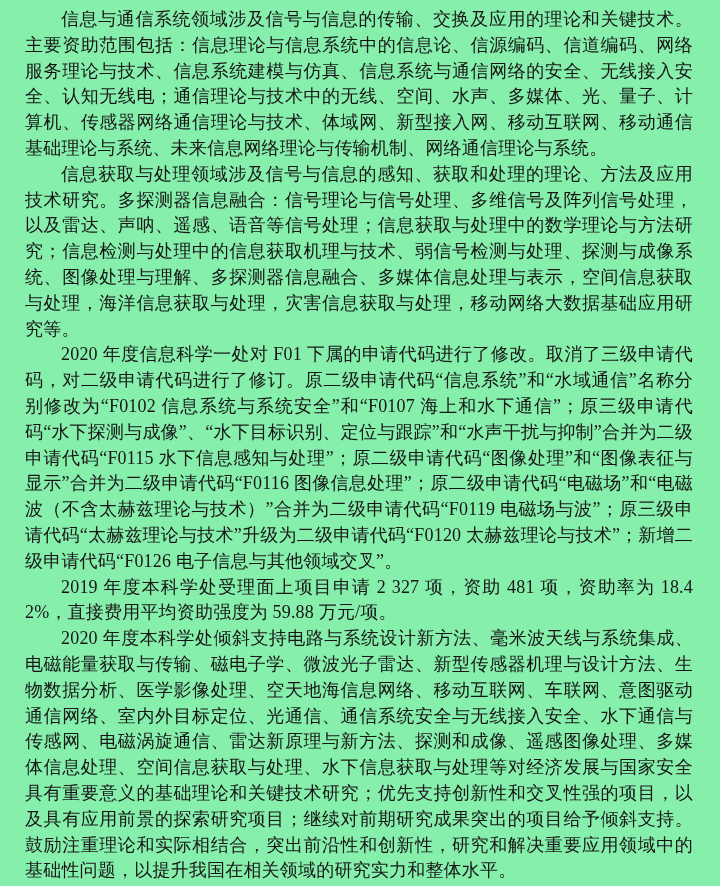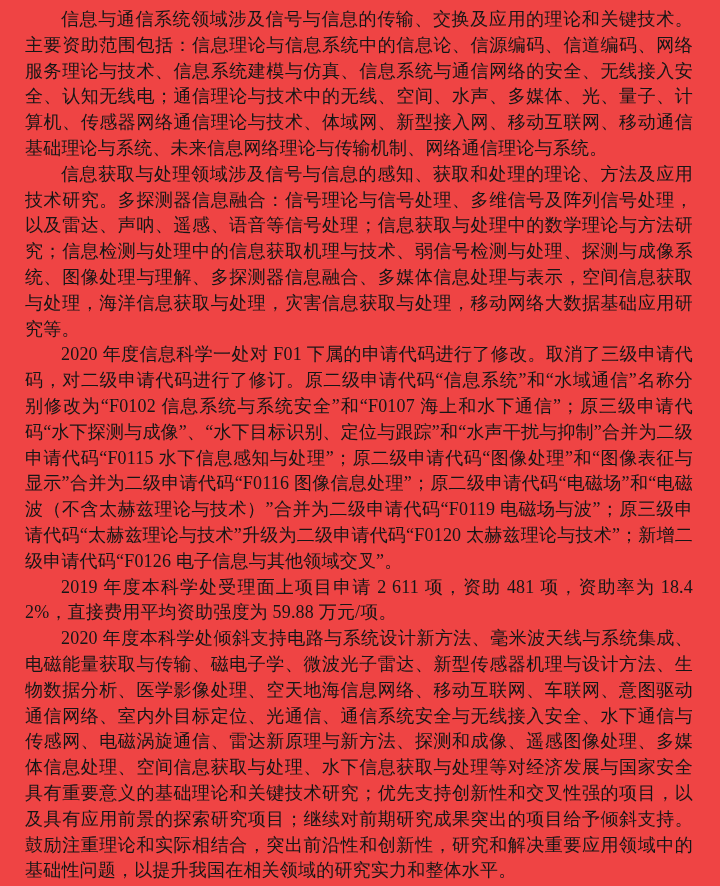--- a/index.html
+++ b/index.html
@@ -5,21 +5,21 @@
   html, body {
     margin: 0;
     padding: 0;
     background: #ffffff;
   }
   .page {
     position: relative;
     width: 720px;
     height: 886px;
     box-sizing: border-box;
-    background: #ef4444;
+    background: #86efac;
     color: #161616;
     padding: 7px 27px 0 25px;
     font-family: "Liberation Serif", "DejaVu Serif", serif;
     font-size: 18px;
     line-height: 25.8px;
     overflow: hidden;
   }
   .page p {
     margin: 0;
     text-indent: 2em;
@@ -29,15 +29,15 @@
     word-break: break-all;
   }
 </style>
 </head>
 <body>
 
 <div class="page">
   <p>信息与通信系统领域涉及信号与信息的传输、交换及应用的理论和关键技术。主要资助范围包括：信息理论与信息系统中的信息论、信源编码、信道编码、网络服务理论与技术、信息系统建模与仿真、信息系统与通信网络的安全、无线接入安全、认知无线电；通信理论与技术中的无线、空间、水声、多媒体、光、量子、计算机、传感器网络通信理论与技术、体域网、新型接入网、移动互联网、移动通信基础理论与系统、未来信息网络理论与传输机制、网络通信理论与系统。</p>
   <p>信息获取与处理领域涉及信号与信息的感知、获取和处理的理论、方法及应用技术研究。多探测器信息融合：信号理论与信号处理、多维信号及阵列信号处理，以及雷达、声呐、遥感、语音等信号处理；信息获取与处理中的数学理论与方法研究；信息检测与处理中的信息获取机理与技术、弱信号检测与处理、探测与成像系统、图像处理与理解、多探测器信息融合、多媒体信息处理与表示，空间信息获取与处理，海洋信息获取与处理，灾害信息获取与处理，移动网络大数据基础应用研究等。</p>
   <p>2020 年度信息科学一处对 F01 下属的申请代码进行了修改。取消了三级申请代码，对二级申请代码进行了修订。原二级申请代码“信息系统”和“水域通信”名称分别修改为“F0102 信息系统与系统安全”和“F0107 海上和水下通信”；原三级申请代码“水下探测与成像”、“水下目标识别、定位与跟踪”和“水声干扰与抑制”合并为二级申请代码“F0115 水下信息感知与处理”；原二级申请代码“图像处理”和“图像表征与显示”合并为二级申请代码“F0116 图像信息处理”；原二级申请代码“电磁场”和“电磁波（不含太赫兹理论与技术）”合并为二级申请代码“F0119 电磁场与波”；原三级申请代码“太赫兹理论与技术”升级为二级申请代码“F0120 太赫兹理论与技术”；新增二级申请代码“F0126 电子信息与其他领域交叉”。</p>
-  <p>2019 年度本科学处受理面上项目申请 2 611 项，资助 481 项，资助率为 18.42%，直接费用平均资助强度为 59.88 万元/项。</p>
+  <p>2019 年度本科学处受理面上项目申请 2 327 项，资助 481 项，资助率为 18.42%，直接费用平均资助强度为 59.88 万元/项。</p>
   <p>2020 年度本科学处倾斜支持电路与系统设计新方法、毫米波天线与系统集成、电磁能量获取与传输、磁电子学、微波光子雷达、新型传感器机理与设计方法、生物数据分析、医学影像处理、空天地海信息网络、移动互联网、车联网、意图驱动通信网络、室内外目标定位、光通信、通信系统安全与无线接入安全、水下通信与传感网、电磁涡旋通信、雷达新原理与新方法、探测和成像、遥感图像处理、多媒体信息处理、空间信息获取与处理、水下信息获取与处理等对经济发展与国家安全具有重要意义的基础理论和关键技术研究；优先支持创新性和交叉性强的项目，以及具有应用前景的探索研究项目；继续对前期研究成果突出的项目给予倾斜支持。鼓励注重理论和实际相结合，突出前沿性和创新性，研究和解决重要应用领域中的基础性问题，以提升我国在相关领域的研究实力和整体水平。</p>
 </div>
 
 </body></html>

